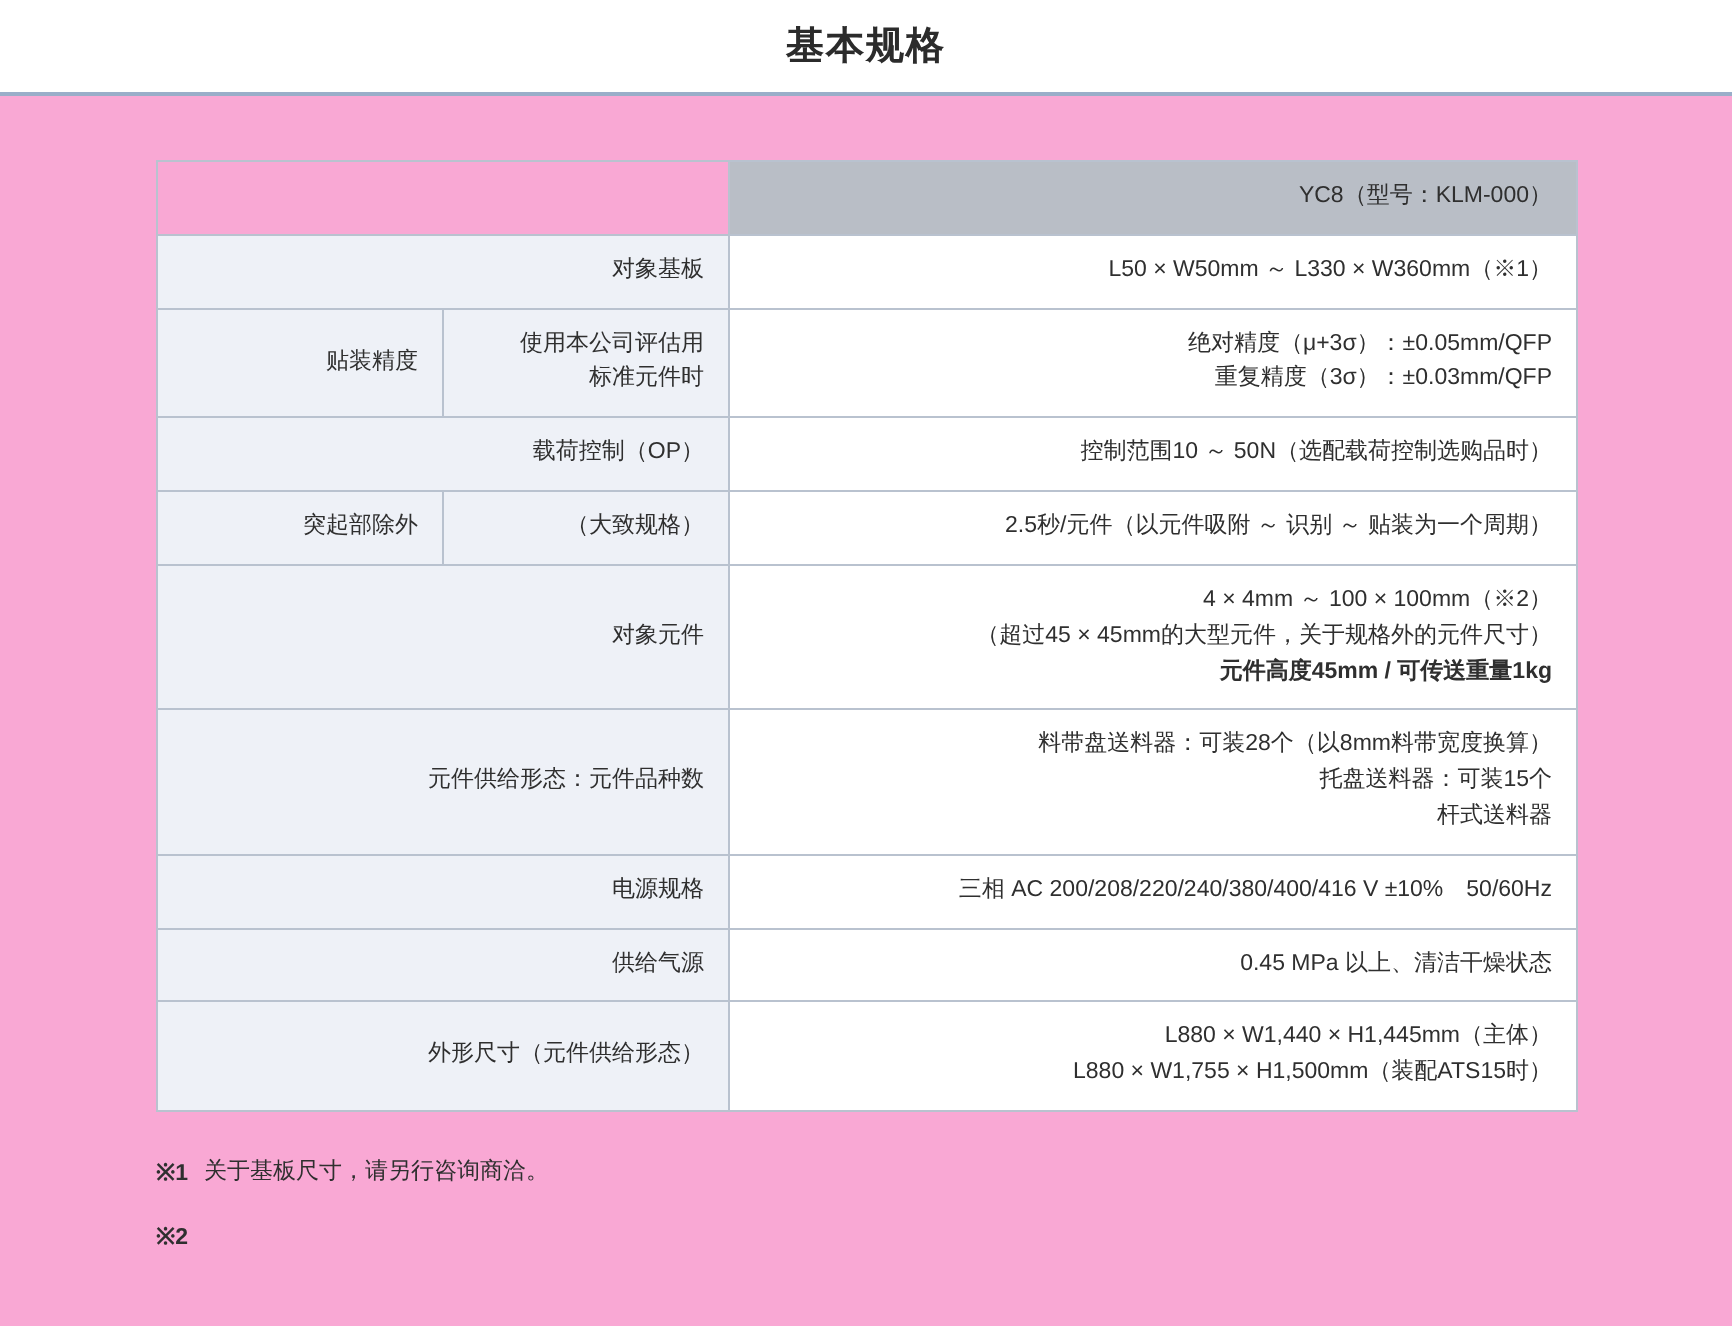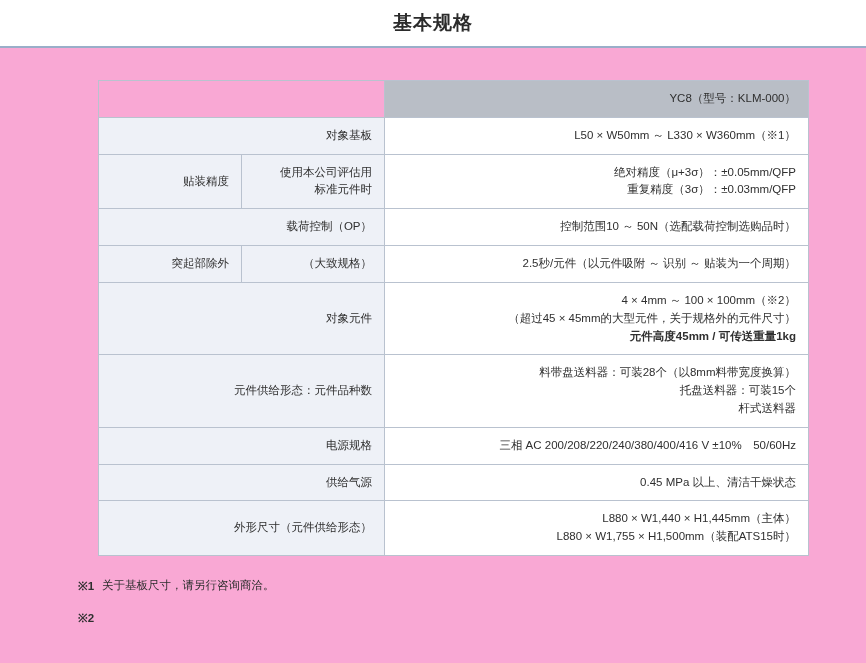--- a/index.html
+++ b/index.html
@@ -32,21 +32,20 @@
   }
   .header-title {
     font-size: 19px;
     font-weight: bold;
     color: #2b2b2b;
     letter-spacing: 1px;
   }
   
   .table-wrap {
     padding: 32px 78px 0 78px;
-    margin-left: 20px;
   }
   table.spec {
     border-collapse: collapse;
     width: 710px;
     table-layout: fixed;
   }
   table.spec td {
     border: 1px solid #b9c2cf;
     vertical-align: middle;
     font-size: 11.5px;

